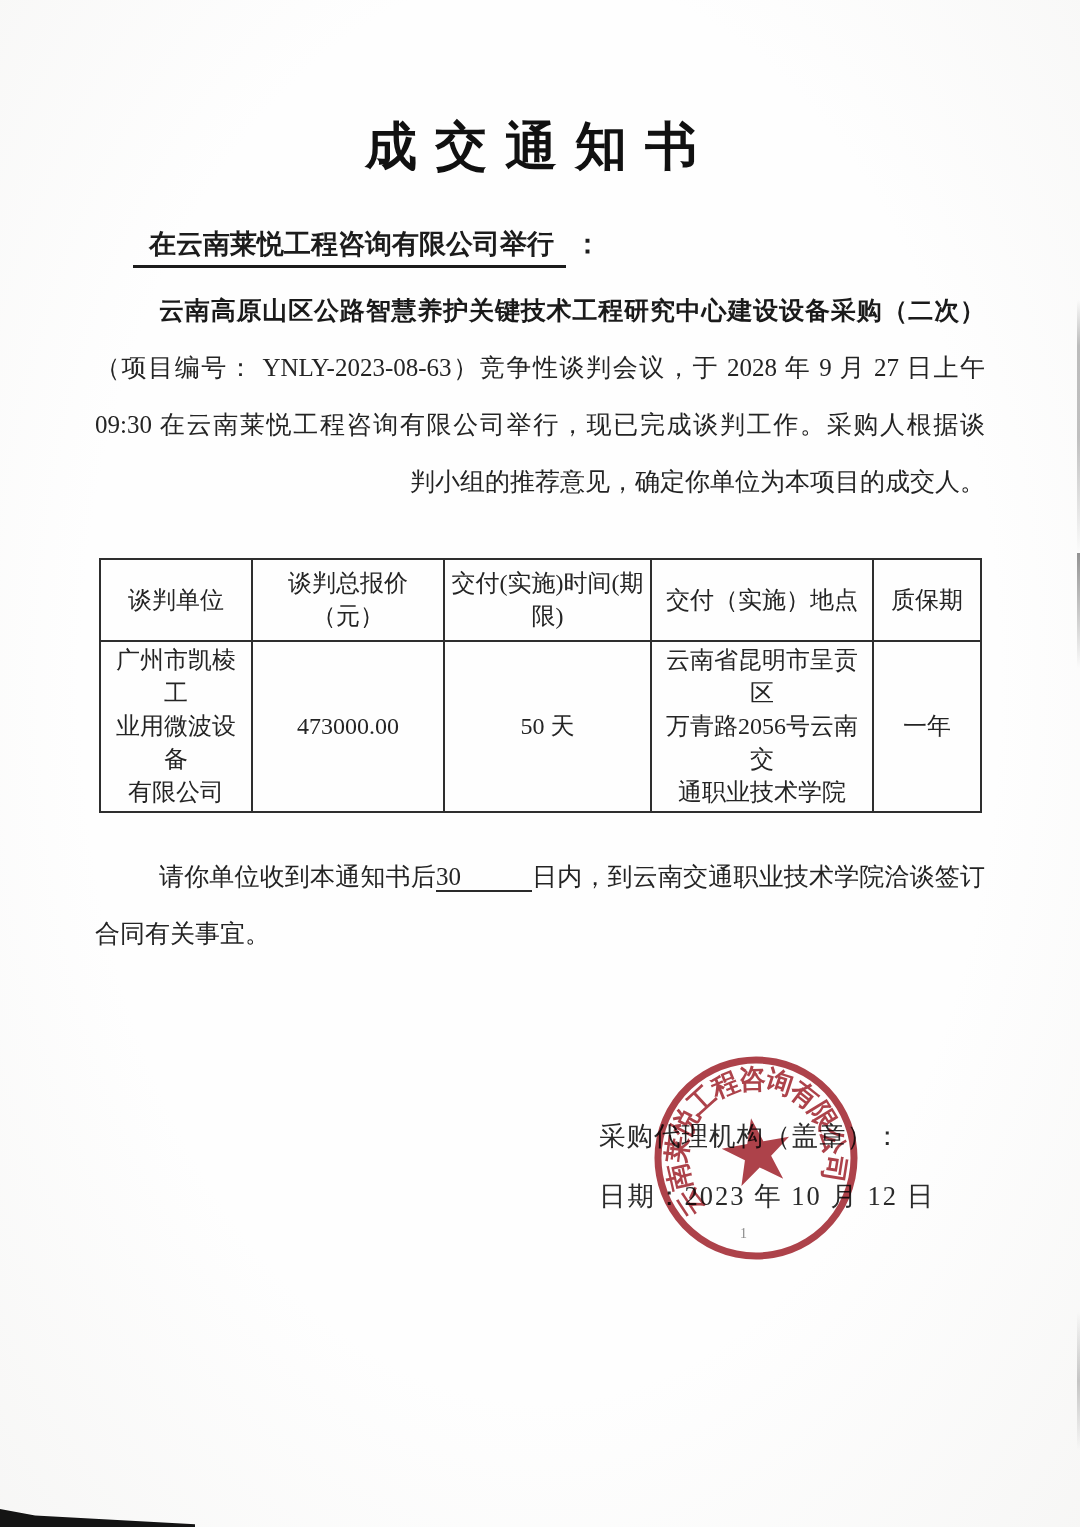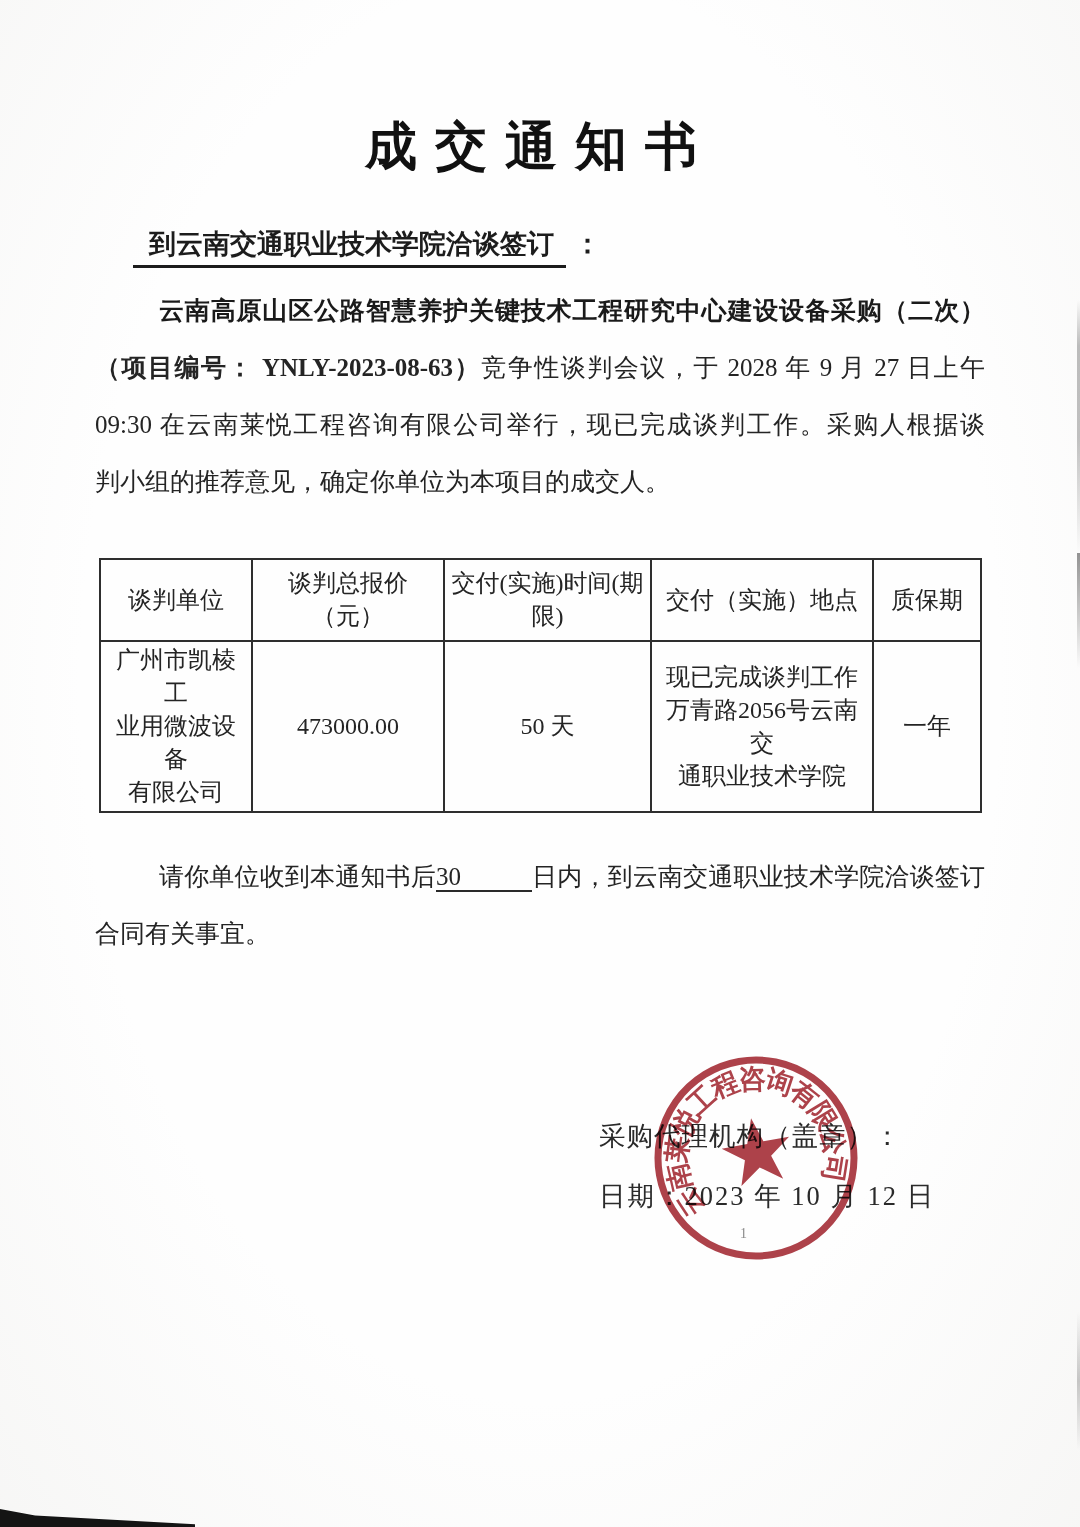--- a/index.html
+++ b/index.html
@@ -27,27 +27,28 @@
   }
   .recipient-underline{
     display:inline-block;border-bottom:3px solid #1c1c1c;
     padding:0 12px 3px 16px;
   }
   .recipient-colon{display:inline-block;margin-left:8px;}
   .body-line{
     position:absolute;left:95px;width:890px;
     font-size:25px;line-height:34px;color:#242424;
     white-space:nowrap;
+    text-align:right;
   }
   .just{white-space:normal;text-align:justify;text-align-last:justify;}
   .bl1{top:294px;padding-left:64px;width:826px;font-weight:bold;color:#1a1a1a;}
   .bl2{top:351px;}
   .bl3{top:408px;}
   .bl4{top:465px;}
-  .b-bold{font-weight:bold;margin-top:12px;}
+  .b-bold{font-weight:normal;margin-top:12px;}
   .award-table{
     position:absolute;top:558px;left:99px;width:881px;
     border-collapse:collapse;table-layout:fixed;
     font-size:24px;color:#242424;
   }
   .award-table td,.award-table th{
     border:2px solid #2e2e2e;
     text-align:center;vertical-align:middle;
     font-weight:normal;line-height:33px;
     white-space:pre-line;padding:2px 4px;
@@ -92,21 +93,21 @@
   }
 </style>
 </head>
 <body>
 
 <div class="sheet">
 
   <div class="doc-title">成交通知书</div>
 
   <div class="recipient-line">
-    <span class="recipient-underline">到云南交通职业技术学院洽谈签订</span><span class="recipient-colon">：</span>
+    <span class="recipient-underline">在云南莱悦工程咨询有限公司举行</span><span class="recipient-colon">：</span>
   </div>
 
   <div class="body-line bl1 just">云南高原山区公路智慧养护关键技术工程研究中心建设设备采购（二次）</div>
 
   <div class="body-line bl2 just"><span class="b-bold">（项目编号： YNLY-2023-08-63）</span><span>竞争性谈判会议，于 2028 年 9 月 27 日上午</span></div>
 
   <div class="body-line bl3 just">09:30 在云南莱悦工程咨询有限公司举行，现已完成谈判工作。采购人根据谈</div>
 
   <div class="body-line bl4">判小组的推荐意见，确定你单位为本项目的成交人。</div>
 
@@ -127,21 +128,21 @@
 限)</th>
         <th>交付（实施）地点</th>
         <th>质保期</th>
       </tr>
       <tr class="data-row">
         <td>广州市凯棱工
 业用微波设备
 有限公司</td>
         <td>473000.00</td>
         <td>50 天</td>
-        <td>现已完成谈判工作
+        <td>云南省昆明市呈贡区
 万青路2056号云南交
 通职业技术学院</td>
         <td>一年</td>
       </tr>
     </tbody>
   </table>
 
   <div class="closing-line cl1"><span>请你单位收到本通知书后</span><span class="blank-fill">30</span><span>日内，到云南交通职业技术学院洽谈签订</span></div>
 
   <div class="closing-line cl2">合同有关事宜。</div>

